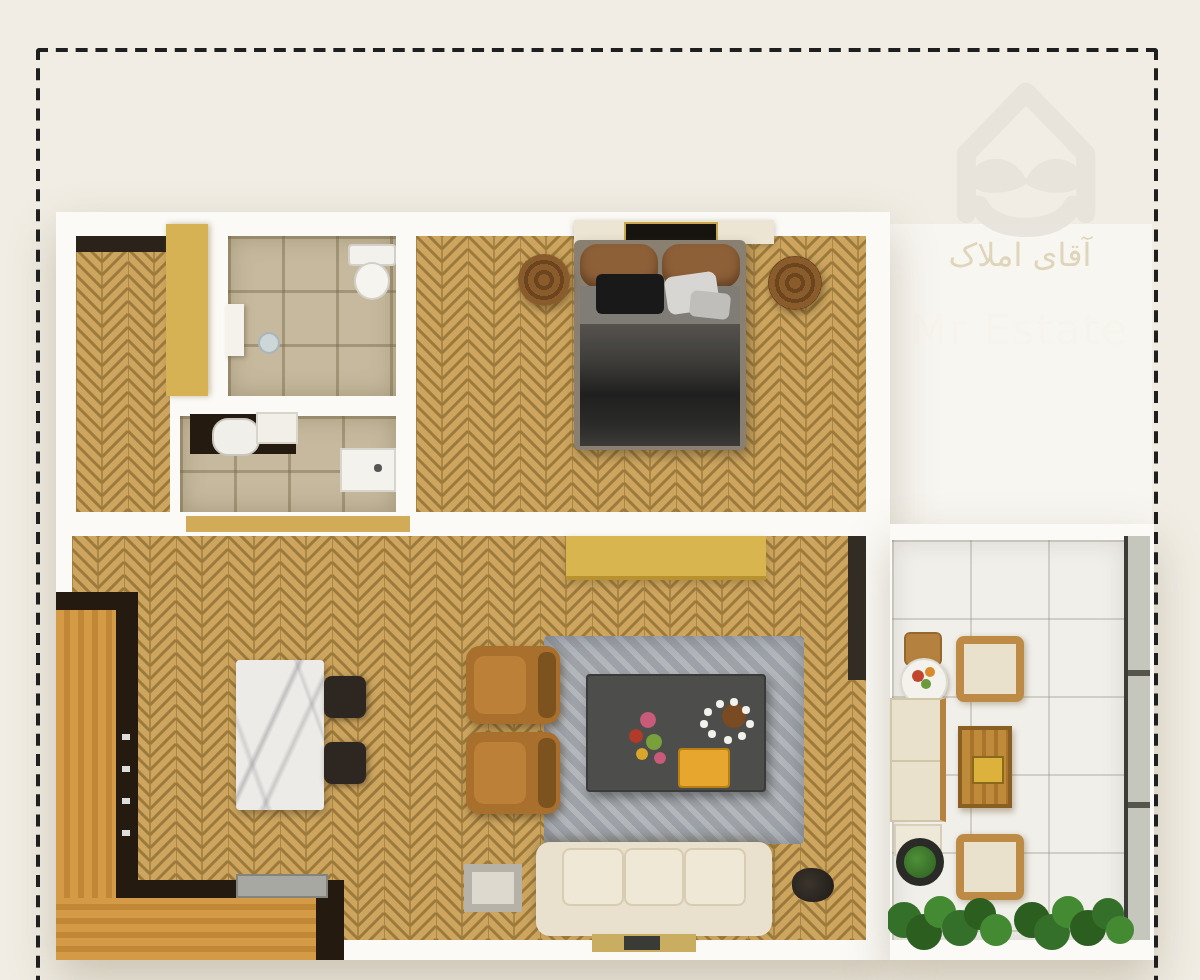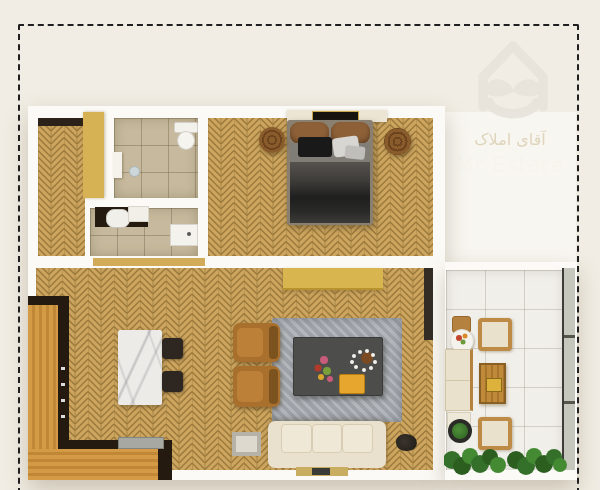--- a/index.html
+++ b/index.html
@@ -80,21 +80,21 @@
   </svg>
 
   <div class="abs" style="left:445px;top:112px;width:131px;height:151px;background:#f8f6f1;"></div>
   <div class="abs" style="left:458px;top:30px;width:110px;height:96px;opacity:.88;">
     <svg viewBox="0 0 100 90" width="110" height="96">
       <path d="M22,72 L22,44 L50,15 L78,44 L78,72" fill="none" style="stroke:var(--watermark-icon,#e7e3dc)" stroke-width="9" stroke-linecap="round" stroke-linejoin="round"></path>
       <path d="M50,56 C46,47 36,44 29,48 C22,52 23,61 31,62 C39,63 46,61 50,58 C54,61 61,63 69,62 C77,61 78,52 71,48 C64,44 54,47 50,56 Z" style="fill:var(--watermark-icon,#e7e3dc)"></path>
       <path d="M28,68 C34,82 66,82 72,68" fill="none" style="stroke:var(--watermark-icon,#e7e3dc)" stroke-width="9" stroke-linecap="round"></path>
     </svg>
   </div>
-  <div class="abs wm-text wm-ar" style="left:440px;top:130px;">آقای املاک</div>
+  <div class="abs wm-text wm-ar" style="left:440px;top:118px;">آقای املاک</div>
   <div class="abs wm-text wm-en" style="left:440px;top:153px;">Mr Estate</div>
 
   <div class="abs slab" style="left:28px;top:106px;width:417px;height:374px;"></div>
   <div class="abs slab" style="left:445px;top:262px;width:132px;height:218px;"></div>
 
   <div class="abs floor-wood" style="left:38px;top:118px;width:47px;height:138px;">
       <svg>
         <rect width="100%" height="100%" fill="url(#hb)"></rect>
       </svg>
     </div>

